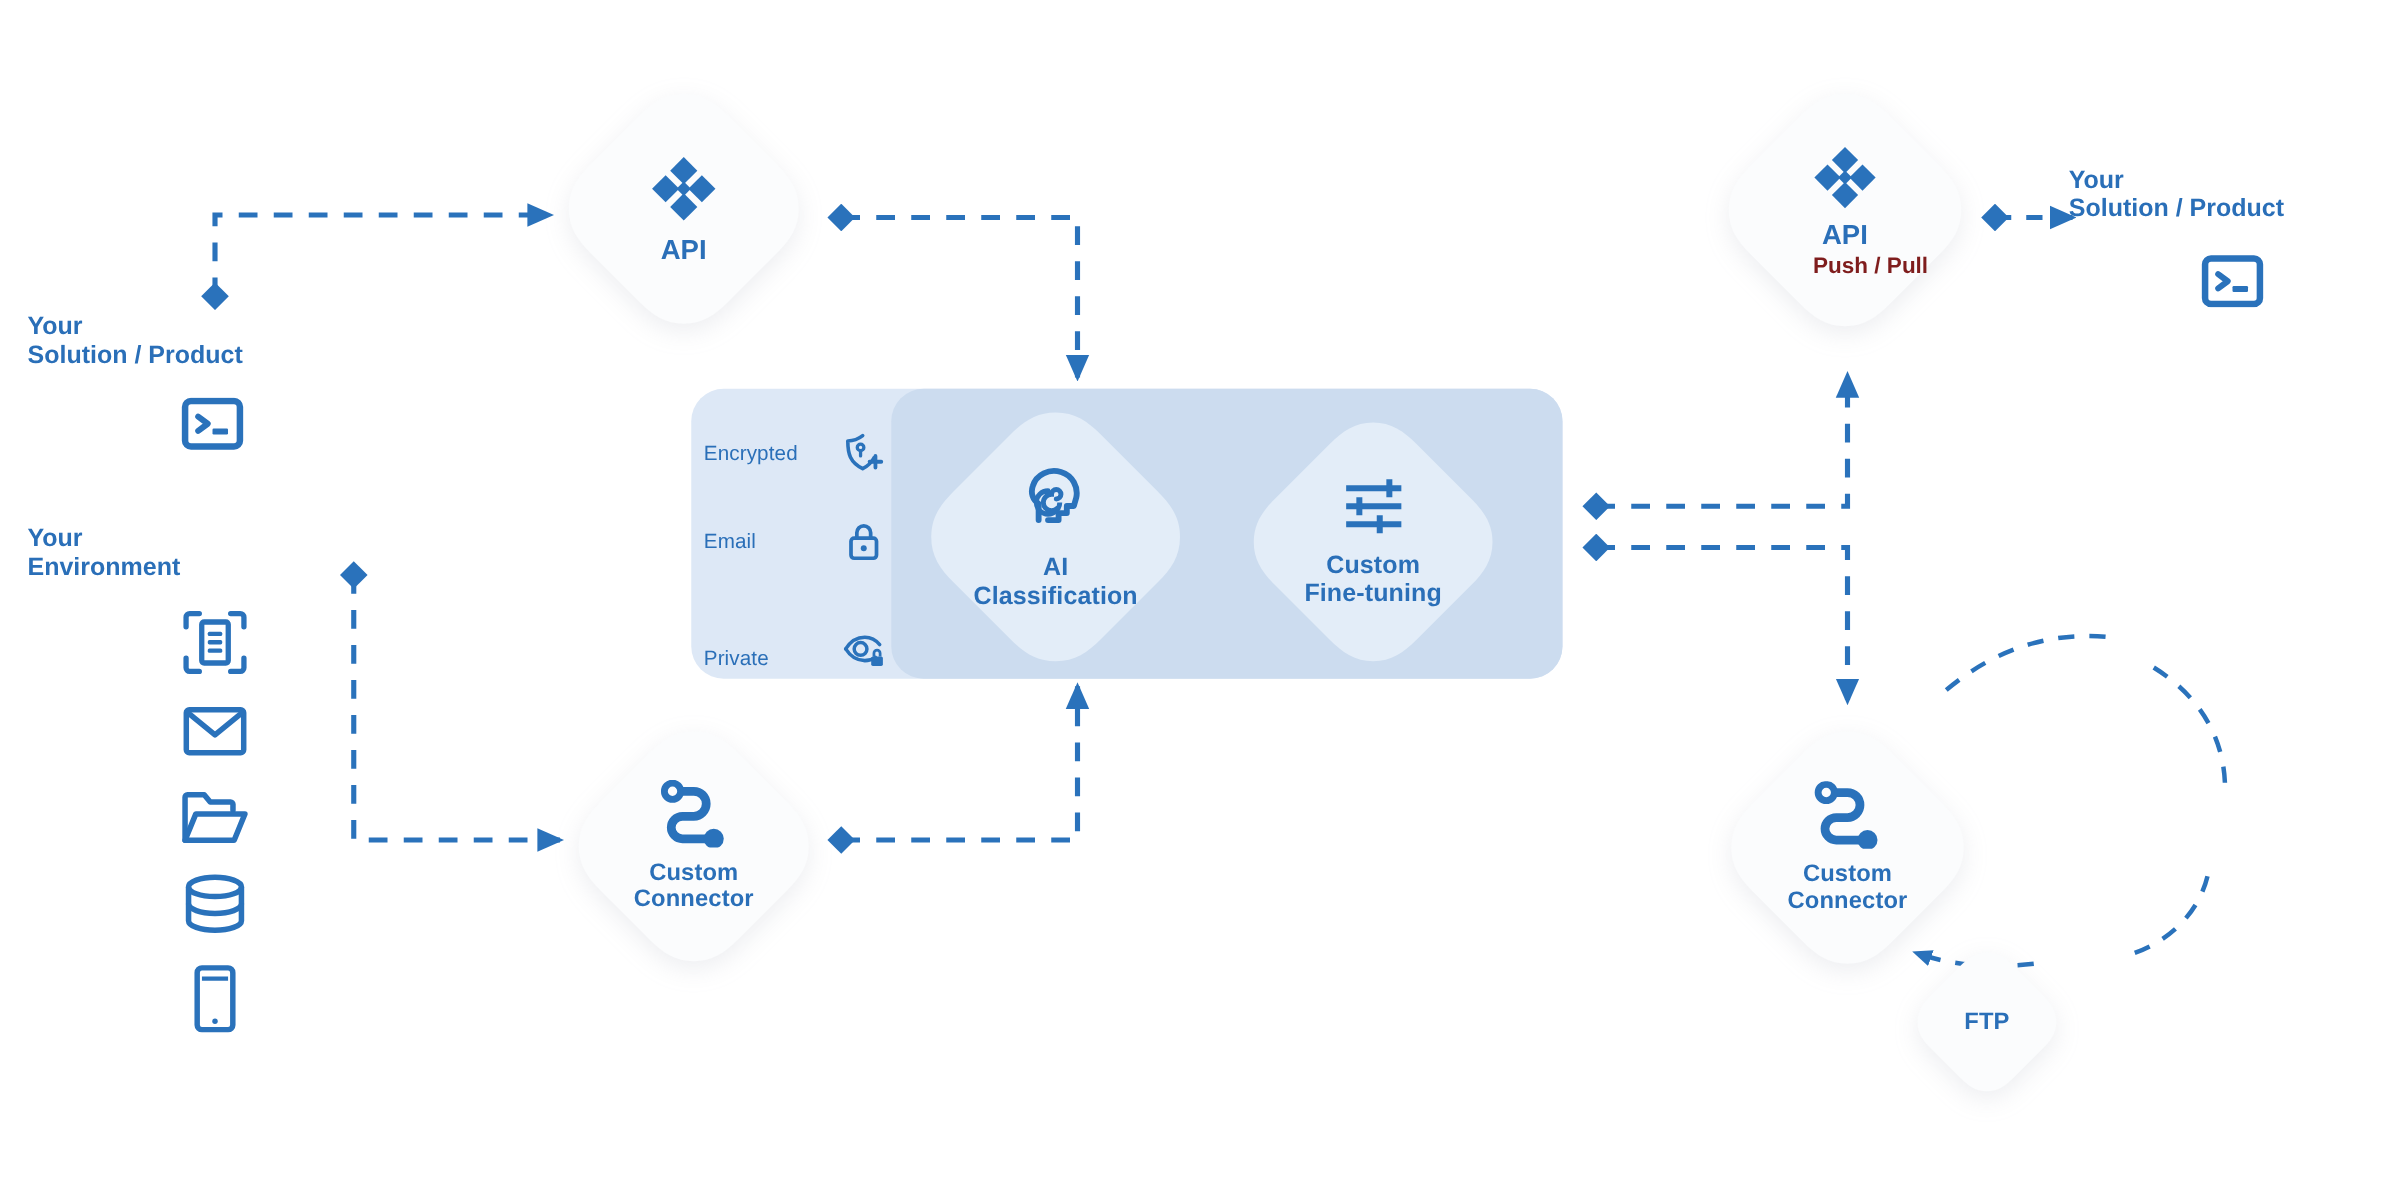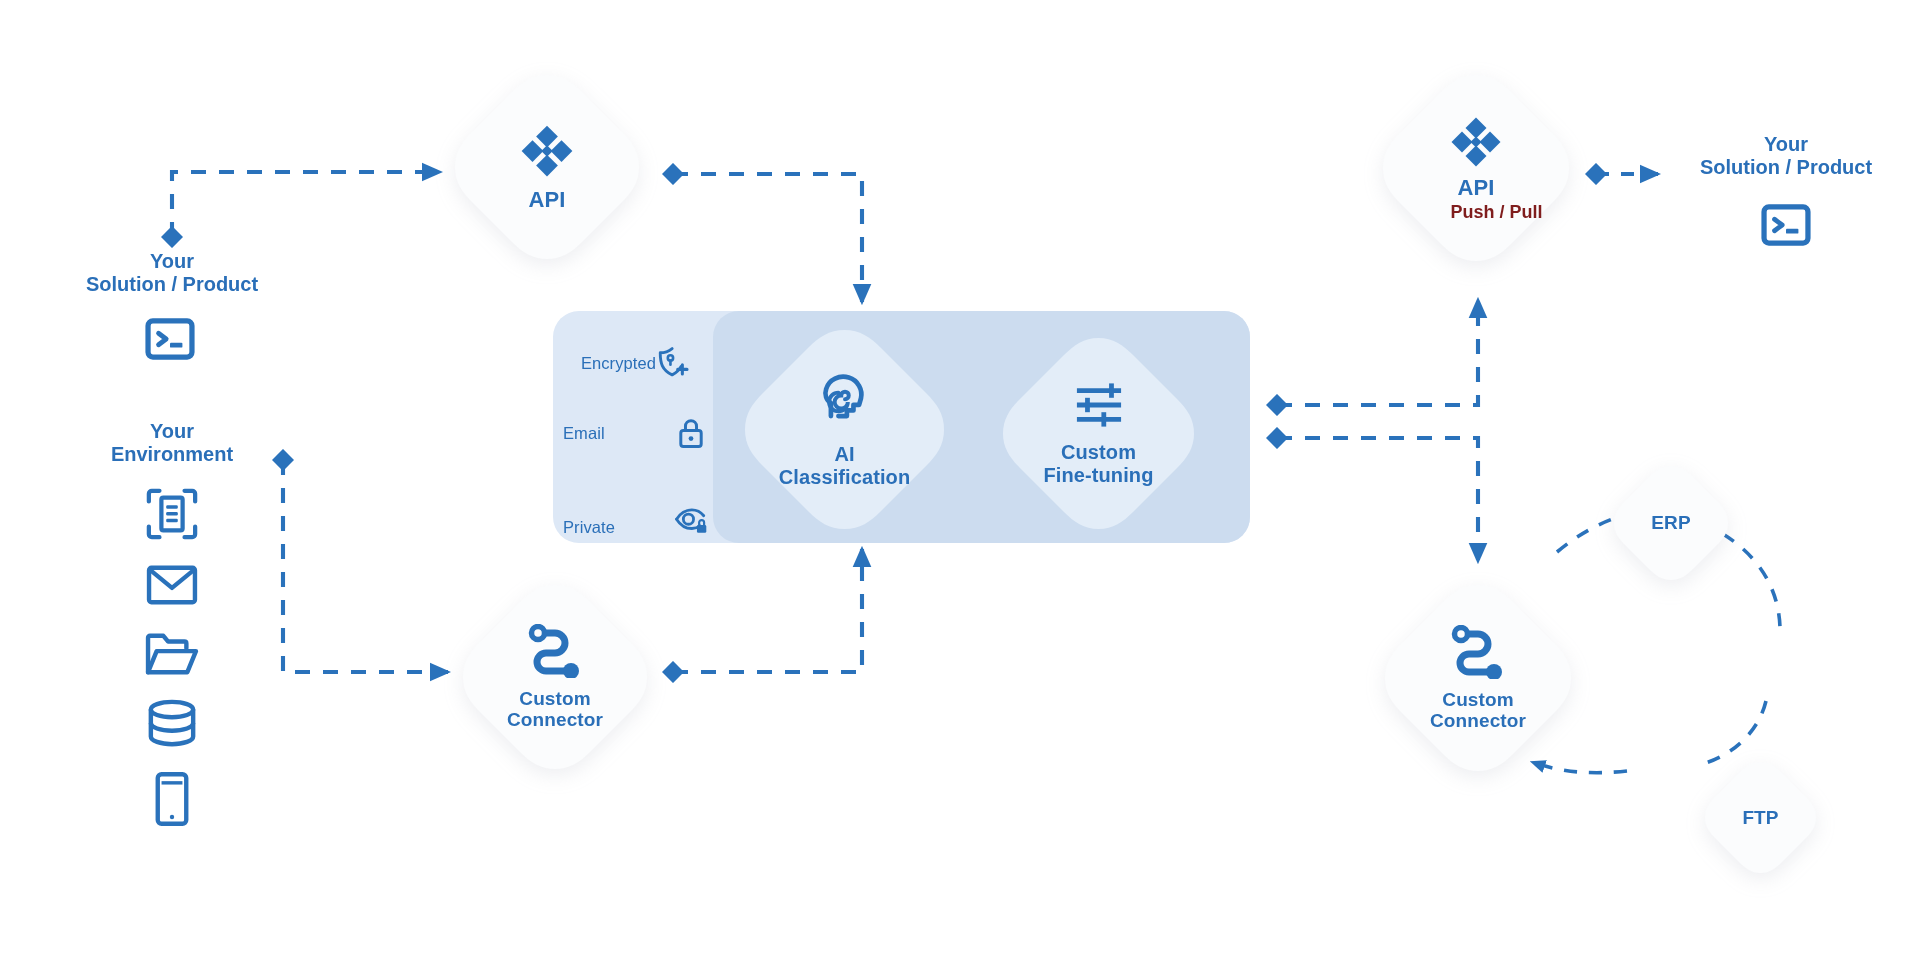--- a/index.html
+++ b/index.html
@@ -20,21 +20,21 @@
   }
   .panel-inner{
     position:absolute;left:713px;top:311px;width:537px;height:232px;
     background:#ccdcef;border-radius:26px;z-index:3;
   }
 
   
   .sec-list{position:absolute;left:563px;top:325px;width:145px;height:205px;z-index:6;}
   .sec-row{position:absolute;left:0;width:145px;height:44px;display:flex;align-items:center;
            justify-content:space-between;}
-  .sec-row:nth-child(1){top:16px;justify-content:center;}
+  .sec-row:nth-child(1){top:16px;}
   .sec-row:nth-child(2){top:86px;}
   .sec-row:nth-child(3){top:168px;align-items:flex-end;}
   .sec-label{font-size:16.5px;color:#2a6fb8;font-weight:400;letter-spacing:.1px;}
   .sec-ico{width:34px;height:34px;display:block;}
 
   
   .node{
     position:absolute;z-index:5;
     display:flex;flex-direction:column;align-items:center;justify-content:center;
   }
@@ -53,21 +53,21 @@
     color:#7f1d1d;font-weight:bold;text-align:center;line-height:1.12;margin-left:41px;
   }
 
   
   .node-white .shape{filter:drop-shadow(0 6px 10px rgba(140,150,165,.16));}
   
   .node-pale .shape{}
 
   
   .txt-label{
-    position:absolute;color:#2a6fb8;font-weight:bold;text-align:center;
+    position:absolute;color:#2a6fb8;font-weight:bold;text-align:left;
     line-height:1.15;z-index:6;
   }
   .env-icons{position:absolute;z-index:6;}
   .env-ico{display:block;margin:0 auto;}
   .term-ico{position:absolute;z-index:6;}
 
   .small-node .nlabel{font-size:19px;}
 </style>
 </head>
 <body>
@@ -344,35 +344,24 @@
         <circle cx="13" cy="9" r="6.5" fill="#fbfcfd" stroke="#2a72bb" stroke-width="5.5"></circle>
         <circle cx="46" cy="47" r="8" fill="#2a72bb"></circle>
       </svg>
       <div class="nlabel" style="font-size:19px;">
         <span>Custom</span><br>
         <span>Connector</span>
       </div>
     </div>
   </div>
 
-  <div class="node node-white small-node" style="left:1612px;top:464px;width:118px;height:118px;">
-    <svg class="shape" viewBox="0 0 118 118">
-      <path d="M59 2 C69 2 75 7 82 14 L104 36 C111 43 116 49 116 59
-               C116 69 111 75 104 82 L82 104 C75 111 69 116 59 116
-               C49 116 43 111 36 104 L14 82 C7 75 2 69 2 59
-               C2 49 7 43 14 36 L36 14 C43 7 49 2 59 2 Z" fill="#fbfcfd"></path>
-    </svg>
-    <div class="content">
-      <div class="nlabel">ERP</div>
-    </div>
-  </div>
-
-
-
-  <div class="node node-white small-node" style="left:1703px;top:760px;width:115px;height:115px;">
+
+
+
+  <div class="node node-white small-node" style="left:1532px;top:760px;width:115px;height:115px;">
     <svg class="shape" viewBox="0 0 115 115">
       <path d="M57.5 2 C67 2 73 7 79 13 L102 36 C108 42 113 48 113 57.5
                C113 67 108 73 102 79 L79 102 C73 108 67 113 57.5 113
                C48 113 42 108 36 102 L13 79 C7 73 2 67 2 57.5
                C2 48 7 42 13 36 L36 13 C42 7 48 2 57.5 2 Z" fill="#fbfcfd"></path>
     </svg>
     <div class="content">
       <div class="nlabel">FTP</div>
     </div>
   </div>

